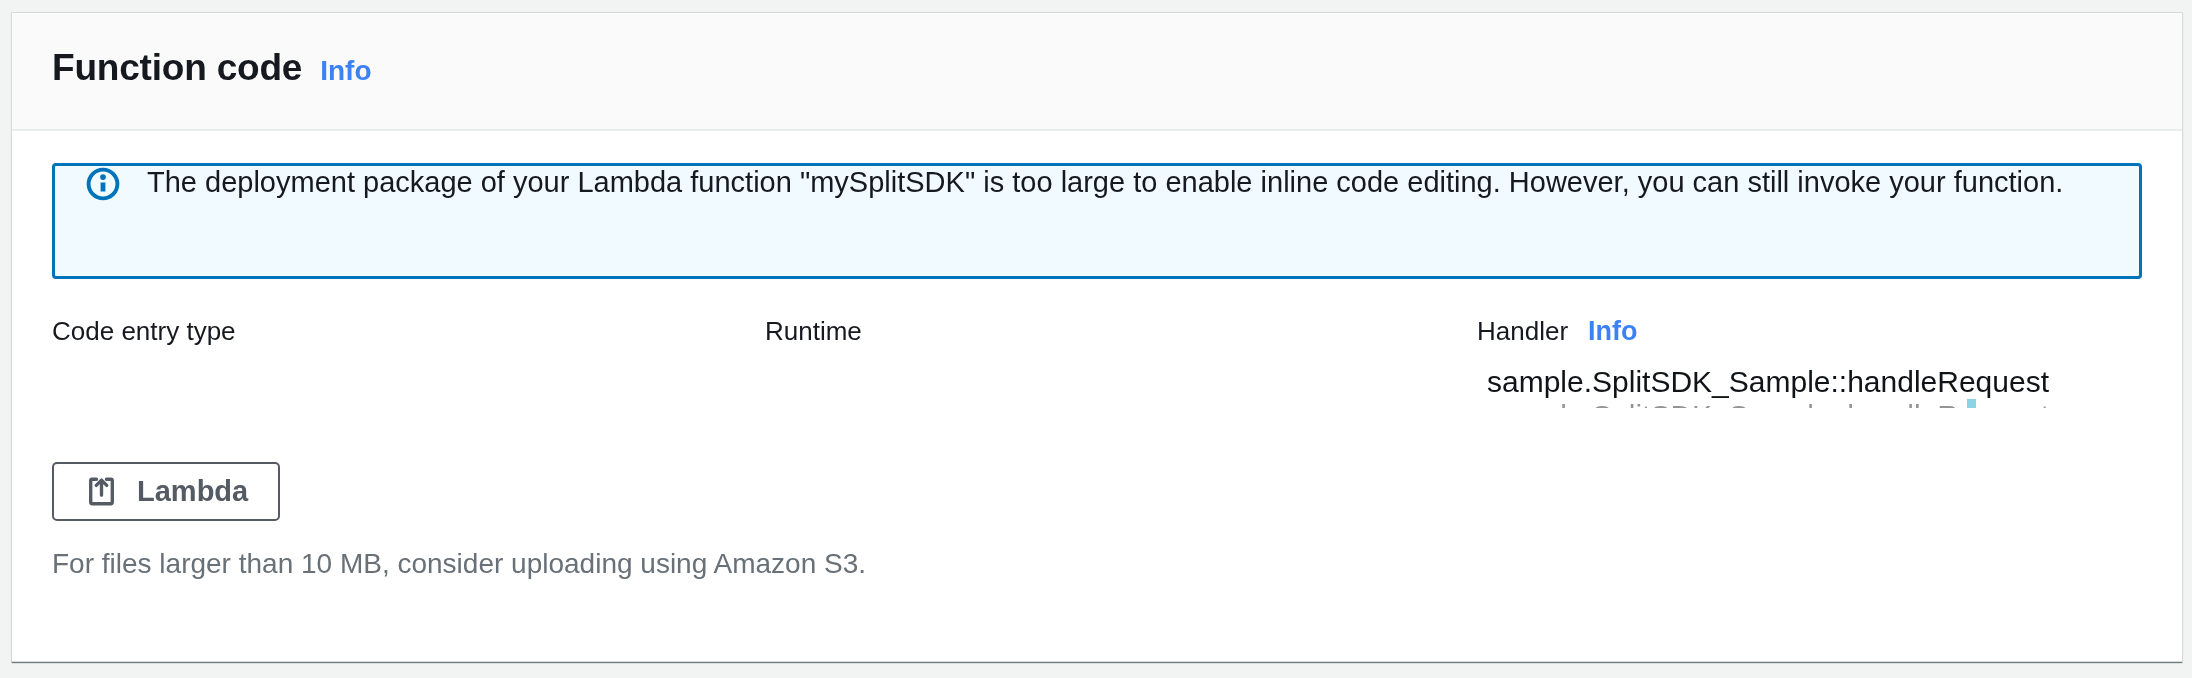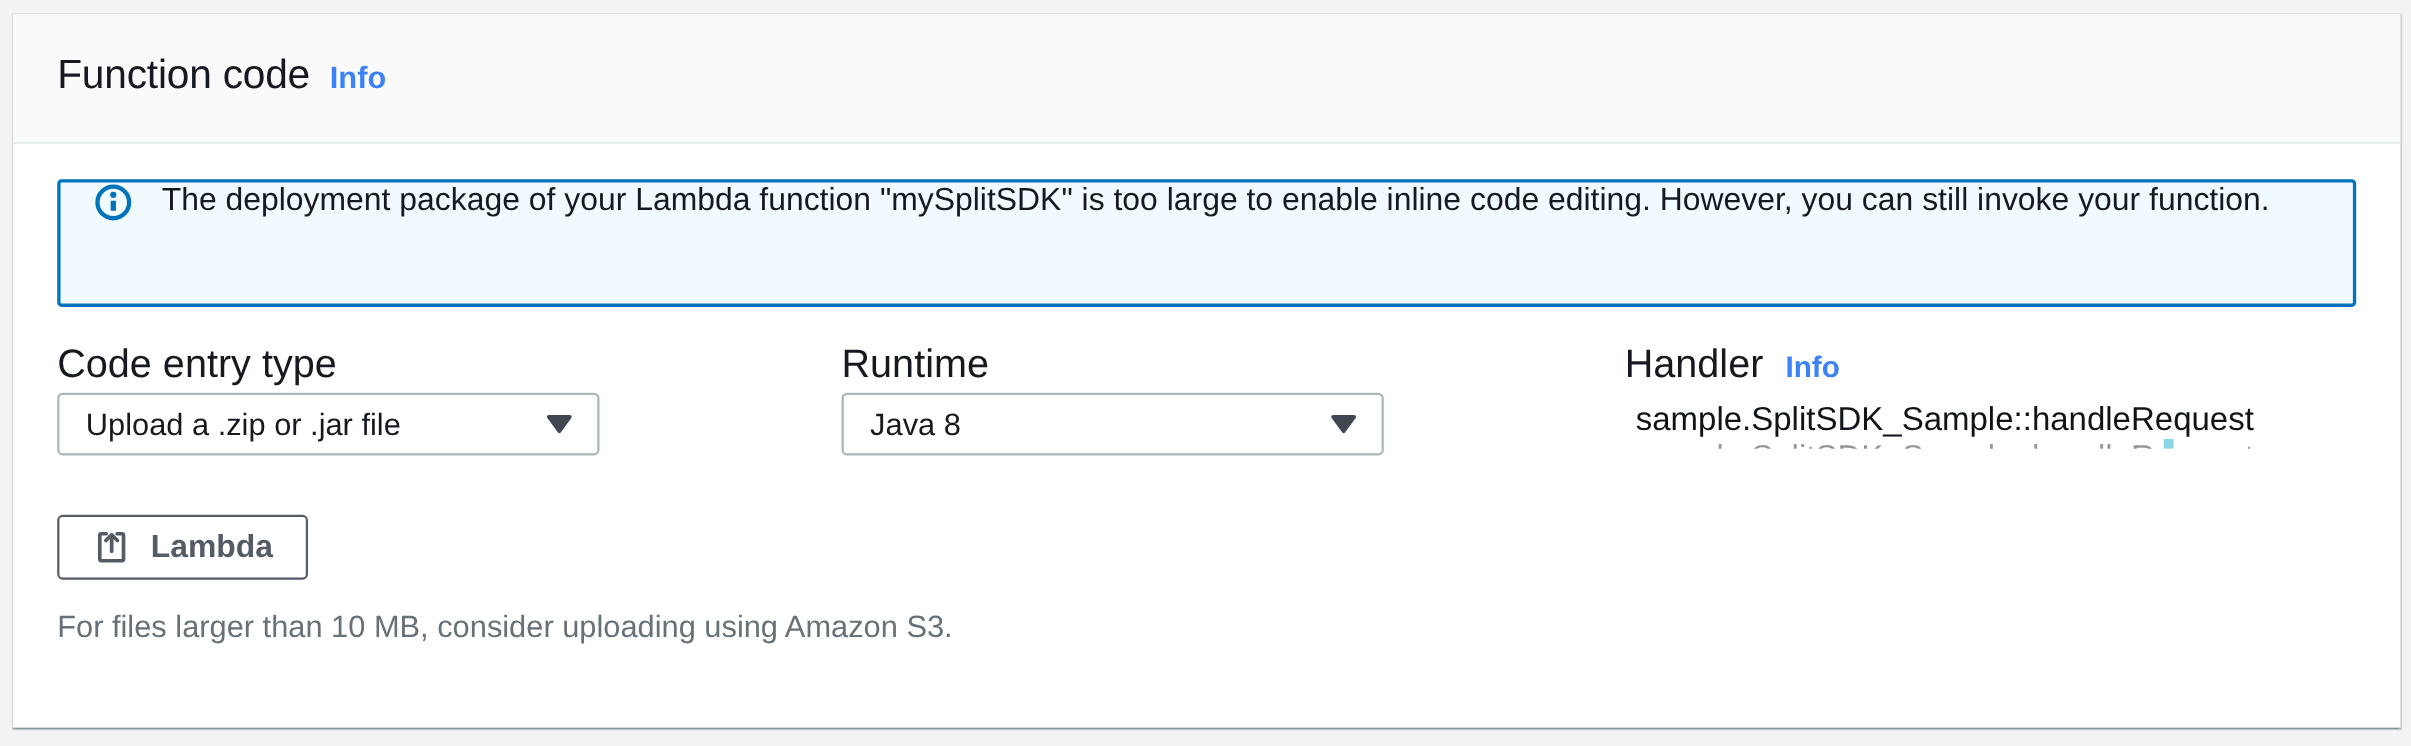--- a/index.html
+++ b/index.html
@@ -22,21 +22,21 @@
   .card-header {
     height: 118px;
     background: #fafafa;
     border-bottom: 2px solid #eaeded;
     display: flex;
     align-items: baseline;
     padding: 34px 40px 0 40px;
   }
   .card-title {
     font-size: 37px;
-    font-weight: 400;
+    font-weight: 700;
     letter-spacing: -0.2px;
     color: #16191f;
   }
   .info-link {
     font-size: 28px;
     font-weight: 700;
     color: #3b82f6;
     margin-left: 18px;
     text-decoration: none;
     cursor: pointer;
@@ -59,21 +59,21 @@
     color: #16191f;
     white-space: nowrap;
   }
 
   .fields-row { display: flex; margin-top: 32px; }
   .col-1 { width: 713px; }
   .col-2 { width: 712px; }
   .col-3 { flex: 1; }
 
   .field-label {
-    font-size: 36px;
+    font-size: 26px;
     line-height: 40px;
     color: #16191f;
   }
   .label-row { display: flex; align-items: baseline; }
   .label-row .info-link { margin-left: 20px; font-size: 27px; }
 
   .select-control {
     margin-top: 6px;
     width: 493px;
     height: 57px;
@@ -160,36 +160,24 @@
         <circle cx="12" cy="7.4" r="1.9" fill="#0073bb"></circle>
         <line x1="12" y1="11" x2="12" y2="17" stroke="#0073bb" stroke-width="3.2"></line>
       </svg>
       <span class="alert-text">The deployment package of your Lambda function "mySplitSDK" is too large to enable inline code editing. However, you can still invoke your function.</span>
     </div>
 
     <div class="fields-row">
 
       <div class="col-1">
         <div class="field-label">Code entry type</div>
-        <div class="select-control">
-          <span class="select-value">Upload a .zip or .jar file</span>
-          <svg class="caret" width="25" height="19" viewBox="0 0 25 19">
-            <path d="M3 3 L22 3 L12.5 16 Z" fill="#414750" stroke="#414750" stroke-width="3.5" stroke-linejoin="round"></path>
-          </svg>
-        </div>
       </div>
 
       <div class="col-2">
         <div class="field-label">Runtime</div>
-        <div class="select-control">
-          <span class="select-value">Java 8</span>
-          <svg class="caret" width="25" height="19" viewBox="0 0 25 19">
-            <path d="M3 3 L22 3 L12.5 16 Z" fill="#414750" stroke="#414750" stroke-width="3.5" stroke-linejoin="round"></path>
-          </svg>
-        </div>
       </div>
 
       <div class="col-3">
         <div class="label-row">
           <span class="field-label">Handler</span>
           <a class="info-link">Info</a>
         </div>
         <div class="handler-value">sample.SplitSDK_Sample::handleRequest</div>
         <div class="handler-ghost">
           <span>sample.SplitSDK_Sample::handleRequest</span>

